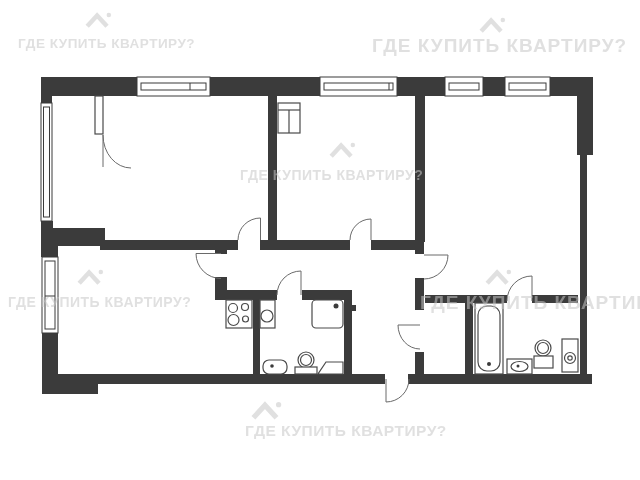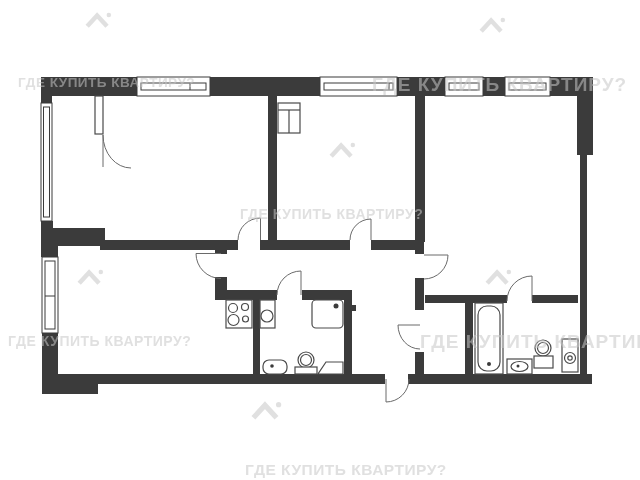--- a/index.html
+++ b/index.html
@@ -6,21 +6,20 @@
   body{
     width:640px;height:480px;overflow:hidden;position:relative;
     background:#ffffff;font-family:"Liberation Sans", sans-serif;
   }
   #plan-svg{position:absolute;left:0;top:0;z-index:1;}
   .wm{
     position:absolute;z-index:2;white-space:nowrap;
     font-weight:bold;letter-spacing:.5px;
     color:rgba(198,198,198,.55);
     pointer-events:none;
-    margin-top:39px;
   }
   .wm-logo{position:absolute;z-index:2;color:rgba(198,198,198,.55);pointer-events:none;}
   .wm-s{font-size:13.5px;}
   .wm-m{font-size:14px;}
   .wm-b{font-size:15.5px;}
   .wm-xl{font-size:19px;letter-spacing:1px;}
 </style>
 </head>
 <body>
 

